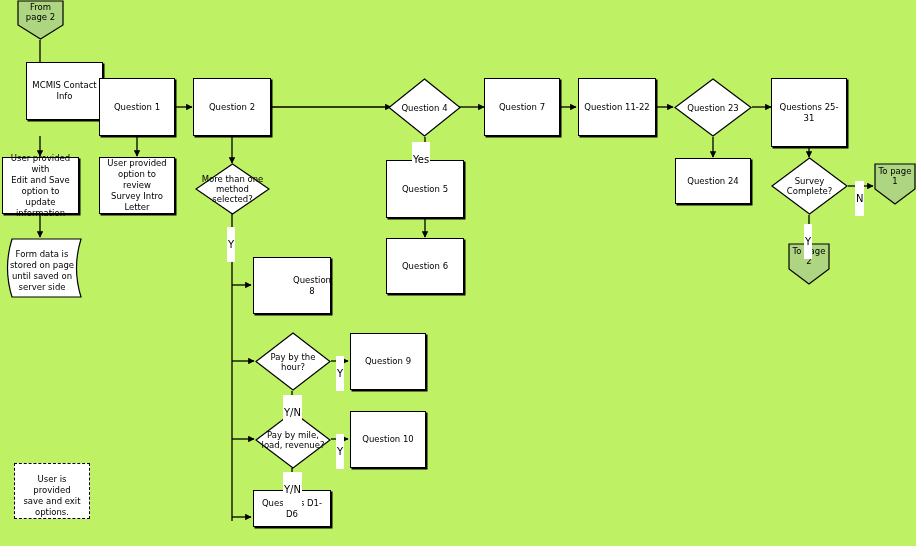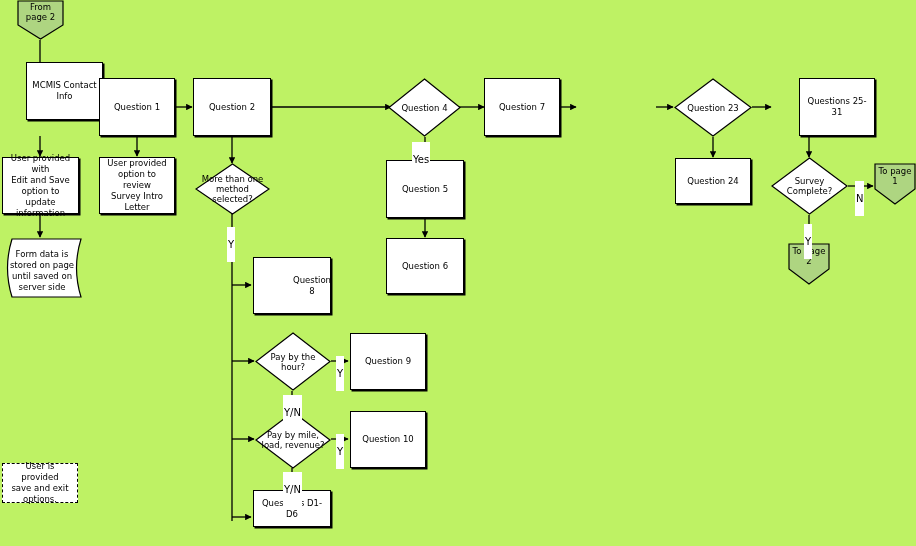--- a/index.html
+++ b/index.html
@@ -217,21 +217,21 @@
   <div class="doc-wrap" style="left:2px; top:238px; width:80px; height:65px;">
     <svg viewBox="0 0 80 60" width="80" height="60">
       <path d="M 10 1 L 79 1 Q 70 30 79 59 L 10 59 Q 1 30 10 1 Z" fill="#ffffff" stroke="#000000" stroke-width="1.2"></path>
     </svg>
     <div class="doc-text">Form data is
 stored on page
 until saved on
 server side</div>
   </div>
 
-  <div class="node proc-dashed" style="left:2px; top:463px; width:76px; height:40px;">
+  <div class="node proc-dashed" style="left:14px; top:463px; width:76px; height:56px;align-items:flex-end;">
     <span class="node-label">User is provided
 save and exit
 options.</span>
   </div>
 
   <div class="decision-wrap" style="left:195px; top:163px; width:75px; height:52px;">
     <svg viewBox="0 0 75 52" width="75" height="52">
       <polygon points="37.5,1 74,26 37.5,51 1,26" fill="#ffffff" stroke="#000000" stroke-width="1.2"></polygon>
     </svg>
     <div class="decision-text">More than one
@@ -283,33 +283,36 @@
   </div>
 
   <div class="node proc" style="left:386px; top:238px; width:78px; height:56px;">
     <span class="node-label">Question 6</span>
   </div>
 
   <div class="node proc" style="left:484px; top:78px; width:76px; height:58px;">
     <span class="node-label">Question 7</span>
   </div>
 
+  <div class="node proc" style="left:578px; top:78px; width:78px; height:58px;">
+    <span class="node-label">Question 11-22</span>
+  </div>
 
   <div class="decision-wrap" style="left:674px; top:78px; width:78px; height:59px;">
     <svg viewBox="0 0 78 59" width="78" height="59">
       <polygon points="39,1 77,29.5 39,58 1,29.5" fill="#ffffff" stroke="#000000" stroke-width="1.2"></polygon>
     </svg>
     <div class="decision-text">Question 23</div>
   </div>
 
   <div class="node proc" style="left:675px; top:158px; width:76px; height:46px;">
     <span class="node-label">Question 24</span>
   </div>
 
-  <div class="node proc" style="left:771px; top:78px; width:76px; height:58px;margin-left:28px;">
+  <div class="node proc" style="left:771px; top:78px; width:76px; height:69px;">
     <span class="node-label">Questions 25-31</span>
   </div>
 
   <div class="decision-wrap" style="left:771px; top:157px; width:77px; height:58px;">
     <svg viewBox="0 0 77 58" width="77" height="58">
       <polygon points="38.5,1 76,29 38.5,57 1,29" fill="#ffffff" stroke="#000000" stroke-width="1.2"></polygon>
     </svg>
     <div class="decision-text">Survey
 Complete?</div>
   </div>

